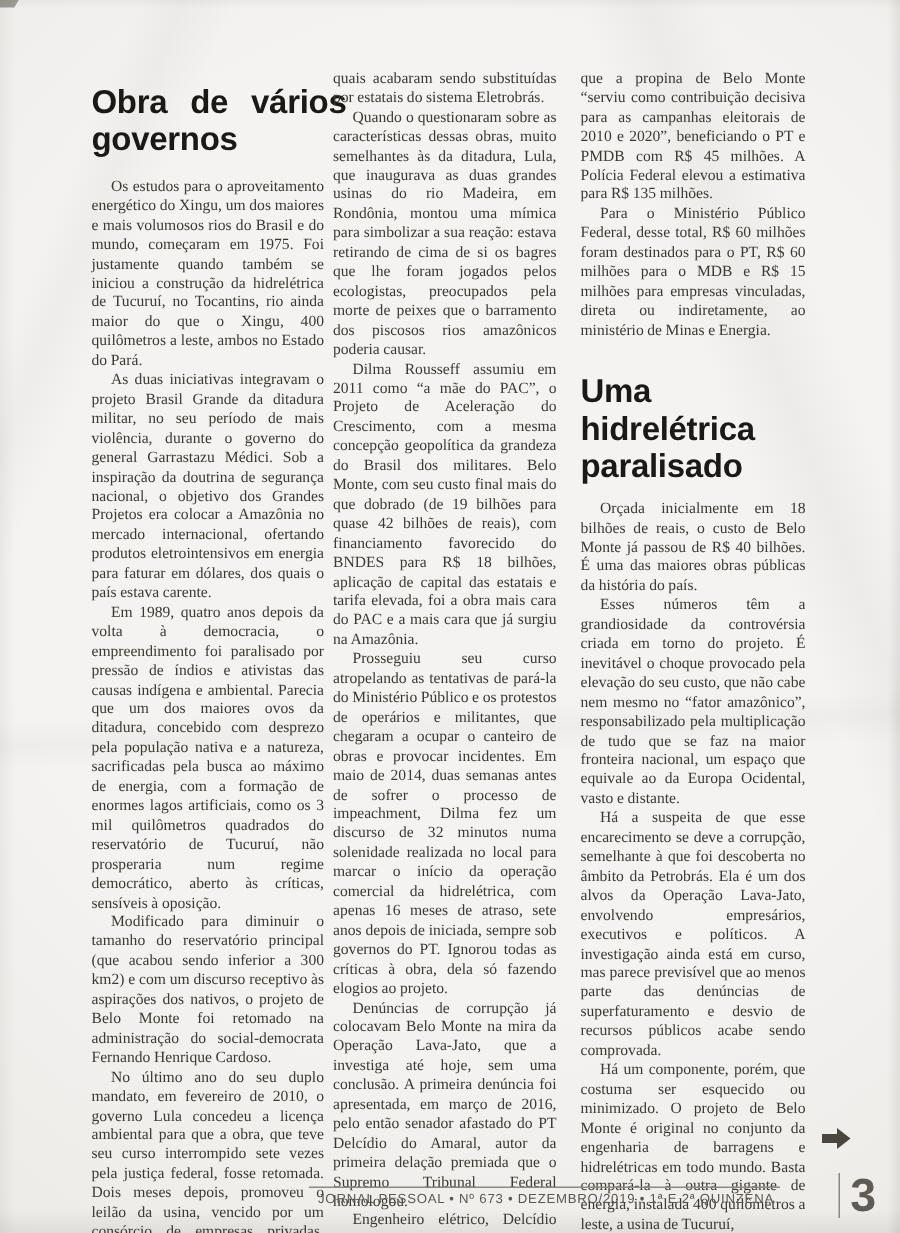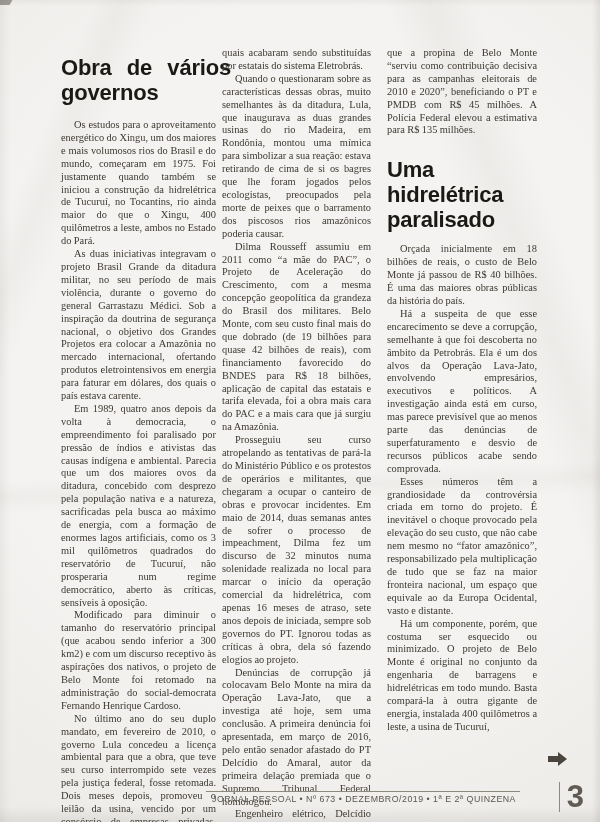--- a/index.html
+++ b/index.html
@@ -73,24 +73,25 @@
     <p class="cont">quais acabaram sendo substituídas por estatais do sistema Eletrobrás.</p>
     <p>Quando o questionaram sobre as características dessas obras, muito semelhantes às da ditadura, Lula, que inaugurava as duas grandes usinas do rio Madeira, em Rondônia, montou uma mímica para simbolizar a sua reação: estava retirando de cima de si os bagres que lhe foram jogados pelos ecologistas, preocupados pela morte de peixes que o barramento dos piscosos rios amazônicos poderia causar.</p>
     <p>Dilma Rousseff assumiu em 2011 como “a mãe do PAC”, o Projeto de Aceleração do Crescimento, com a mesma concepção geopolítica da grandeza do Brasil dos militares. Belo Monte, com seu custo final mais do que dobrado (de 19 bilhões para quase 42 bilhões de reais), com financiamento favorecido do BNDES para R$ 18 bilhões, aplicação de capital das estatais e tarifa elevada, foi a obra mais cara do PAC e a mais cara que já surgiu na Amazônia.</p>
     <p>Prosseguiu seu curso atropelando as tentativas de pará-la do Ministério Público e os protestos de operários e militantes, que chegaram a ocupar o canteiro de obras e provocar incidentes. Em maio de 2014, duas semanas antes de sofrer o processo de impeachment, Dilma fez um discurso de 32 minutos numa solenidade realizada no local para marcar o início da operação comercial da hidrelétrica, com apenas 16 meses de atraso, sete anos depois de iniciada, sempre sob governos do PT. Ignorou todas as críticas à obra, dela só fazendo elogios ao projeto.</p>
     <p>Denúncias de corrupção já colocavam Belo Monte na mira da Operação Lava-Jato, que a investiga até hoje, sem uma conclusão. A primeira denúncia foi apresentada, em março de 2016, pelo então senador afastado do PT Delcídio do Amaral, autor da primeira delação premiada que o Supremo Tribunal Federal homologou.</p>
     <p>Engenheiro elétrico, Delcídio sabia do que falava. Ele comandou a obra de Tucuruí, a maior que estava em andamento no Brasil, até ela entrar em funcionamento, à frente de 40 mil homens. Delcídio sustentou</p>
   </div>
 
   <div class="col col3">
     <p class="cont">que a propina de Belo Monte “serviu como contribuição decisiva para as campanhas eleitorais de 2010 e 2020”, beneficiando o PT e PMDB com R$ 45 milhões. A Polícia Federal elevou a estimativa para R$ 135 milhões.</p>
+    <p>Para o Ministério Público Federal, desse total, R$ 60 milhões foram destinados para o PT, R$ 60 milhões para o MDB e R$ 15 milhões para empresas vinculadas, direta ou indiretamente, ao ministério de Minas e Energia.</p>
     <h2 class="headline">Uma hidrelétrica paralisado</h2>
     <p>Orçada inicialmente em 18 bilhões de reais, o custo de Belo Monte já passou de R$ 40 bilhões. É uma das maiores obras públicas da história do país.</p>
+    <p>Esses números têm a grandiosidade da controvérsia criada em torno do projeto. É inevitável o choque provocado pela elevação do seu custo, que não cabe nem mesmo no “fator amazônico”, responsabilizado pela multiplicação de tudo que se faz na maior fronteira nacional, um espaço que equivale ao da Europa Ocidental, vasto e distante.</p>
     <p>Há a suspeita de que esse encarecimento se deve a corrupção, semelhante à que foi descoberta no âmbito da Petrobrás. Ela é um dos alvos da Operação Lava-Jato, envolvendo empresários, executivos e políticos. A investigação ainda está em curso, mas parece previsível que ao menos parte das denúncias de superfaturamento e desvio de recursos públicos acabe sendo comprovada.</p>
-    <p>Esses números têm a grandiosidade da controvérsia criada em torno do projeto. É inevitável o choque provocado pela elevação do seu custo, que não cabe nem mesmo no “fator amazônico”, responsabilizado pela multiplicação de tudo que se faz na maior fronteira nacional, um espaço que equivale ao da Europa Ocidental, vasto e distante.</p>
     <p>Há um componente, porém, que costuma ser esquecido ou minimizado. O projeto de Belo Monte é original no conjunto da engenharia de barragens e hidrelétricas em todo mundo. Basta compará-la à outra gigante de energia, instalada 400 quilômetros a leste, a usina de Tucuruí,</p>
   </div>
 
   <div class="cont-arrow">
     <span class="shaft"></span>
     <span class="head"></span>
   </div>
 
   <div class="footer">
     <span class="footer-text">JORNAL PESSOAL • Nº 673 • DEZEMBRO/2019 • 1ª E 2ª QUINZENA</span>

